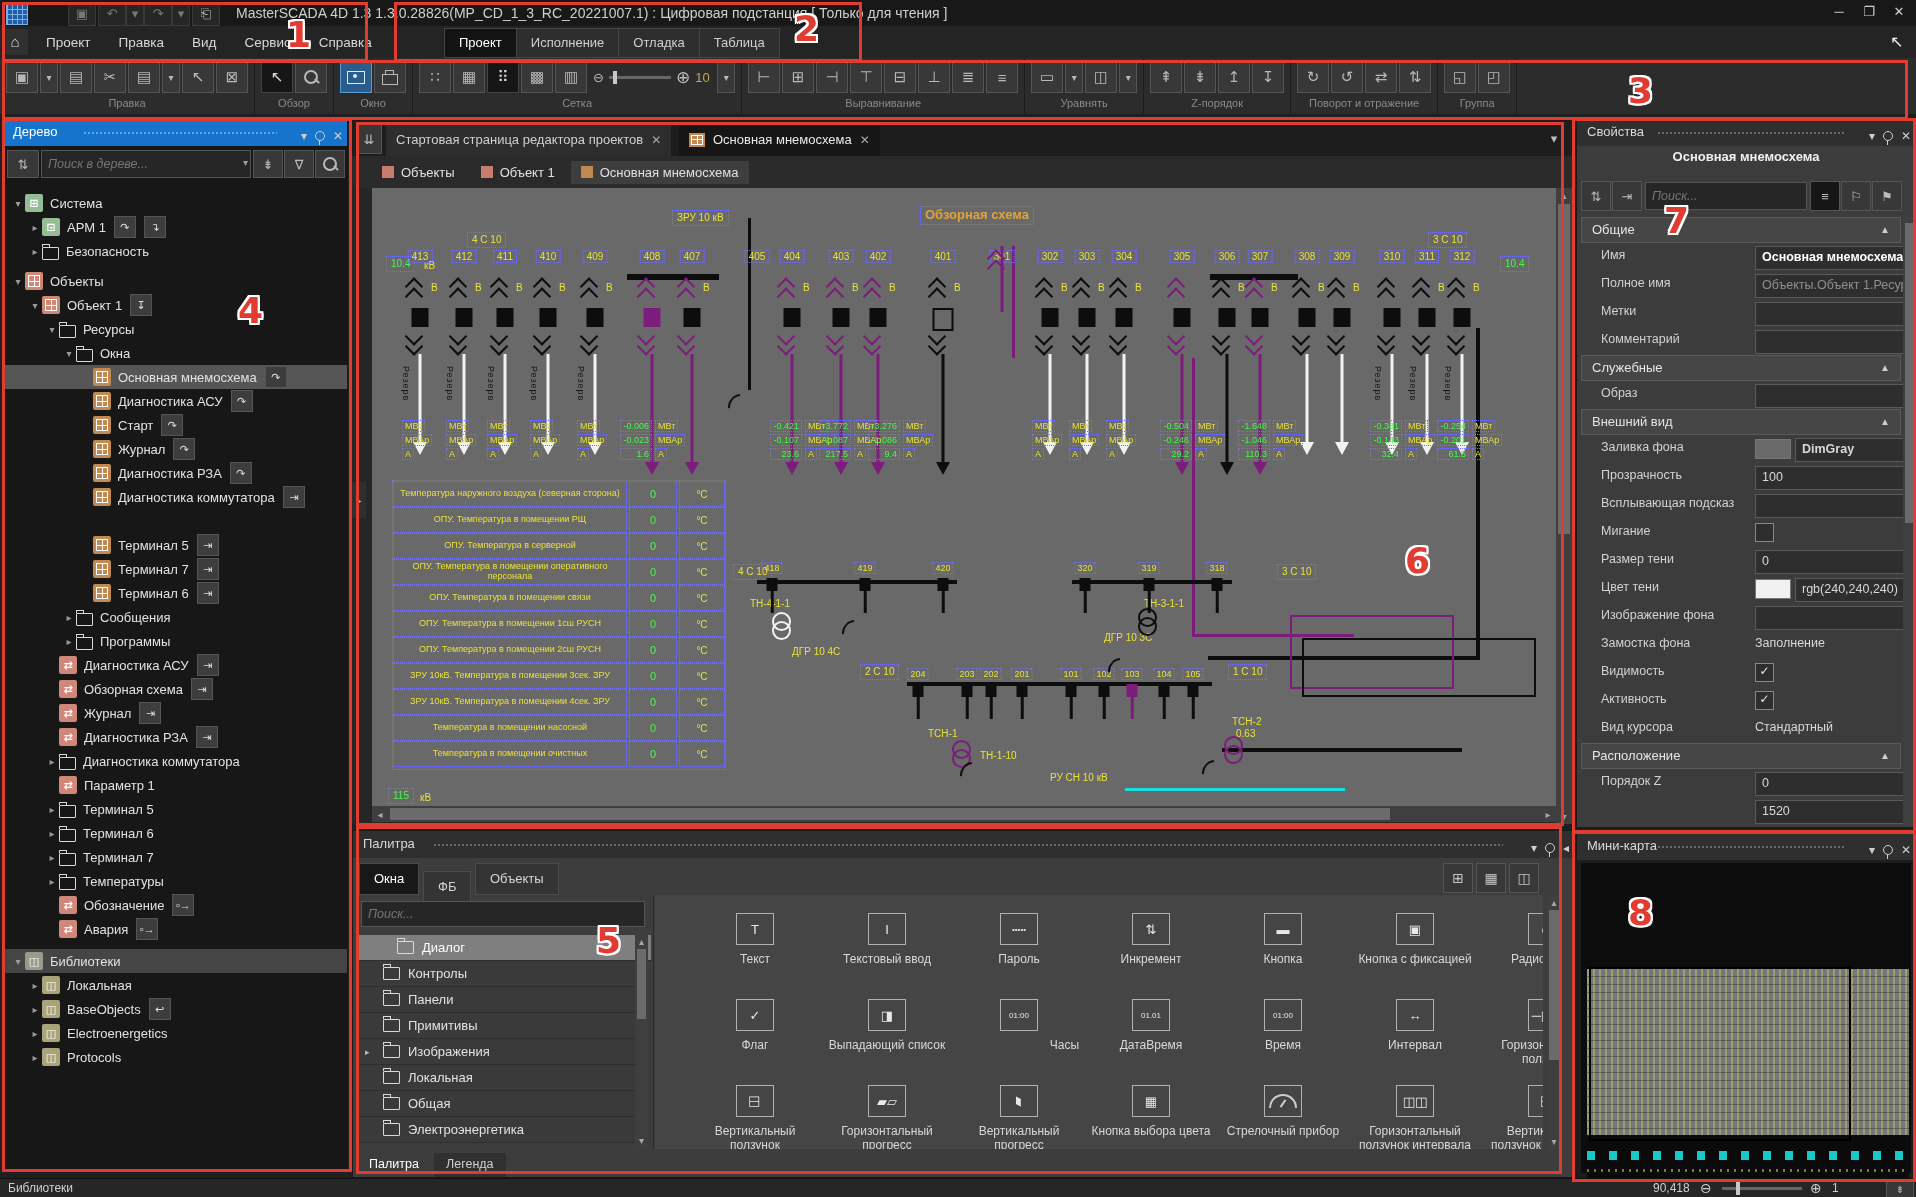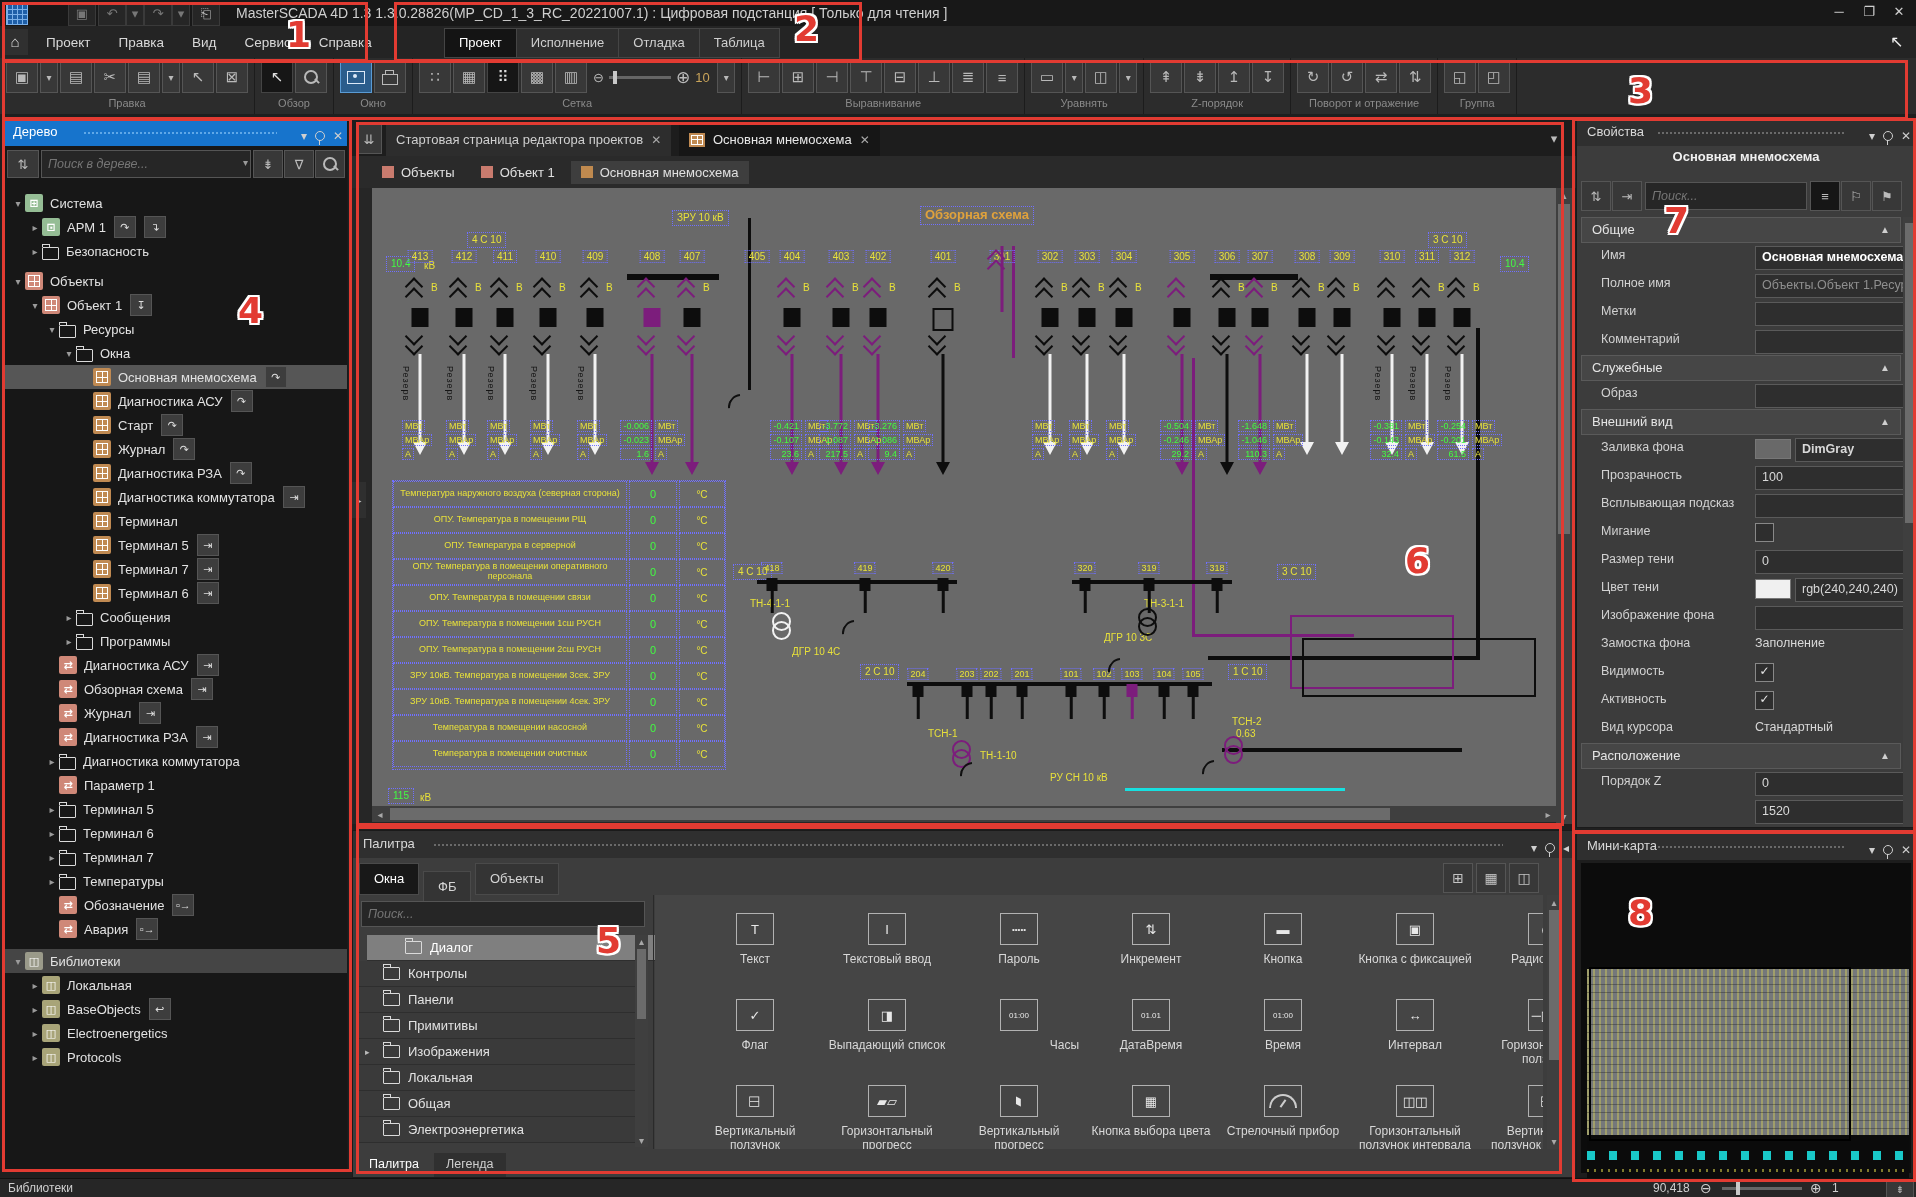--- a/index.html
+++ b/index.html
@@ -423,25 +423,20 @@
           <div class="ti grid" style="background: rgb(192, 138, 82);"></div>
           <div class="tlabel">Диагностика РЗА</div>
           <div class="tbadge">↷</div>
         </div>
         <div class="trow" style="position: absolute; left: 0px; top: 298px; width: 344px; height: 24px; padding-left: 76px;">
           <div class="texp"></div>
           <div class="ti grid" style="background: rgb(192, 138, 82);"></div>
           <div class="tlabel">Диагностика коммутатора</div>
           <div class="tbadge">⇥</div>
         </div>
-        <div class="trow" style="position: absolute; left: 0px; top: 322px; width: 344px; height: 24px; padding-left: 76px;">
-          <div class="texp"></div>
-          <div class="ti grid" style="background: rgb(192, 138, 82);"></div>
-          <div class="tlabel">Терминал</div>
-        </div>
         <div class="trow" style="position: absolute; left: 0px; top: 346px; width: 344px; height: 24px; padding-left: 76px;">
           <div class="texp"></div>
           <div class="ti grid" style="background: rgb(192, 138, 82);"></div>
           <div class="tlabel">Терминал 5</div>
           <div class="tbadge">⇥</div>
         </div>
         <div class="trow" style="position: absolute; left: 0px; top: 370px; width: 344px; height: 24px; padding-left: 76px;">
           <div class="texp"></div>
           <div class="ti grid" style="background: rgb(192, 138, 82);"></div>
           <div class="tlabel">Терминал 7</div>
@@ -1269,21 +1264,21 @@
       </div>
     <div id="palette-views" style="position:absolute;right:34px;top:32px;display:flex;gap:3px">
         <div class="viewbtn">⊞</div>
         <div class="viewbtn">▦</div>
         <div class="viewbtn">◫</div>
       </div>
     <div class="searchbox" style="left:8px;top:70px;width:282px;height:24px">
       <input placeholder="Поиск..." style="">
     </div>
     <div id="palette-cats">
-        <div class="cat sel" style="position: absolute; left: 14px; top: 104px; width: 272px; height: 25px; padding-left: 20px;">
+        <div class="cat sel" style="position: absolute; left: 6px; top: 104px; width: 272px; height: 25px; padding-left: 20px;">
           <div class="cexp"></div>
           <div class="i-fold" style="margin-top: 0px;"></div>
           <div>Диалог</div>
         </div>
         <div class="cat" style="position: absolute; left: 6px; top: 130px; width: 272px; height: 25px;">
           <div class="cexp"></div>
           <div class="i-fold" style="margin-top: 0px;"></div>
           <div>Контролы</div>
         </div>
         <div class="cat" style="position: absolute; left: 6px; top: 156px; width: 272px; height: 25px;">

